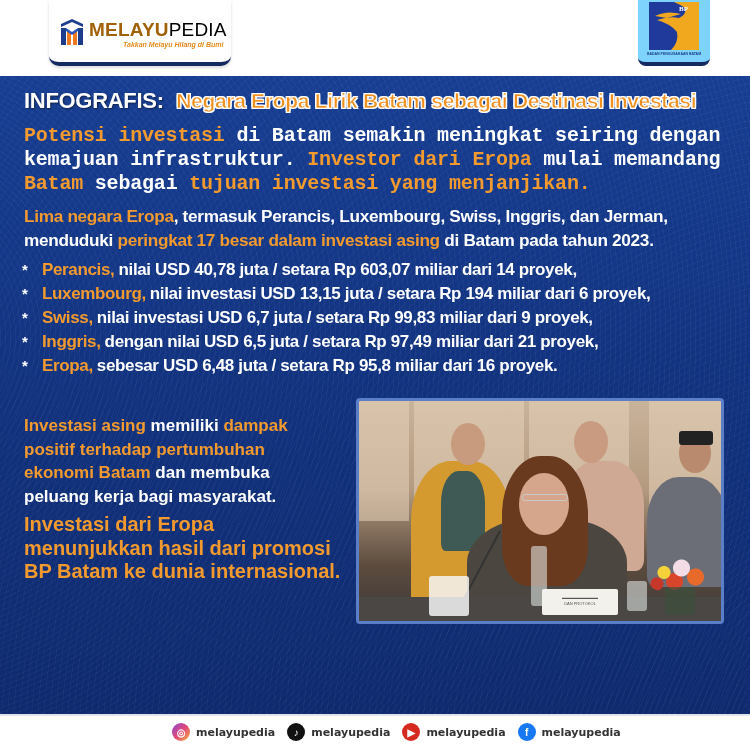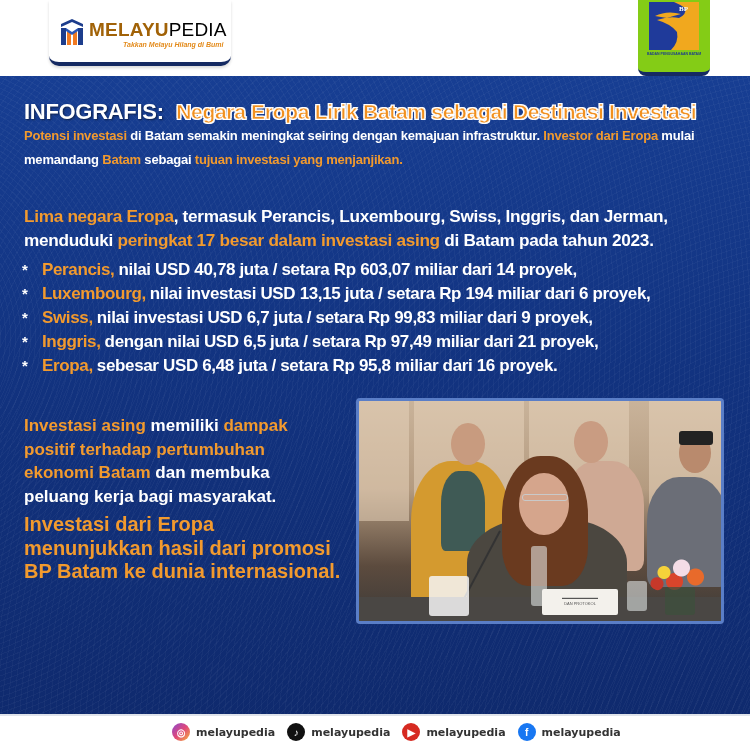--- a/index.html
+++ b/index.html
@@ -14,52 +14,52 @@
     border-bottom: 4px solid #152a62;
     box-shadow: 0 2px 3px rgba(0,0,0,0.15);
   }
   .logo-mark { position: absolute; left: 10px; top: 18px; width: 26px; height: 28px; }
   .logo-text { position: absolute; left: 40px; top: 19px; font-size: 19px; font-weight: bold; letter-spacing: 0.2px; }
   .logo-text .a { color: #a16207; }
   .logo-text .b { color: #000000; font-weight: normal; }
   .logo-tag { position: absolute; left: 74px; top: 41px; font-size: 7px; font-style: italic; color: #e38b1c; font-weight: bold; }
 
   .bp-card {
-    position: absolute; left: 638px; top: 0; width: 72px; height: 76px;
-    background: #84cc16; border-radius: 0 0 8px 8px; border-bottom: 4px solid #152a62;
+    position: absolute; left: 638px; top: 0; width: 72px; height: 66px;
+    background: #7dd3fc; border-radius: 0 0 8px 8px; border-bottom: 4px solid #152a62;
   }
   .bp-logo { position: absolute; left: 11px; top: 2px; width: 50px; height: 48px; }
   .bp-sub { position: absolute; left: 6px; top: 52px; width: 60px; font-size: 3.5px; color: #1d3d8c; text-align: center; font-weight: bold; }
 
   
   .main {
     position: absolute; left: 0; top: 76px; width: 750px; height: 638px;
     background:
       repeating-radial-gradient(circle at -120px 260px, rgba(255,255,255,0.035) 0 1px, transparent 1px 5px),
       linear-gradient(180deg, #173e93 0%, #123380 45%, #0f2a6e 100%);
     overflow: hidden;
   }
   .main::after {
     content: ""; position: absolute; inset: 0;
     background: repeating-radial-gradient(circle at 900px 700px, rgba(255,255,255,0.03) 0 1px, transparent 1px 6px);
     pointer-events: none;
   }
 
-  .title-row { position: absolute; left: 24px; top: 12px; height: 30px; white-space: nowrap; z-index: 2; margin-top: 11px; }
+  .title-row { position: absolute; left: 24px; top: 12px; height: 30px; white-space: nowrap; z-index: 2; }
   .title-prefix { font-size: 22px; font-weight: bold; color: #ffffff; text-shadow: 1px 1px 2px rgba(0,0,0,0.5); letter-spacing: -0.3px; }
   .title-main {
     font-size: 21px; font-weight: bold; color: #f1901f; margin-left: 8px; letter-spacing: -0.3px;
     -webkit-text-stroke: 0.6px #ffffff;
     text-shadow: 0 0 1px #fff, 1px 1px 0 #fff, -1px -1px 0 #fff, 1px -1px 0 #fff, -1px 1px 0 #fff;
   }
 
   .para { position: absolute; font-family: "Liberation Sans", sans-serif; font-weight: bold; color: #ffffff; z-index: 2; }
   .hl { color: #f29a2e; }
 
-  .p1 { left: 24px; top: 48px; width: 710px; font-size: 13px; line-height: 24px; letter-spacing: -0.2px; }
+  .p1 { left: 24px; top: 48px; width: 710px; font-size: 20px; line-height: 24px; letter-spacing: -0.2px; font-family: Liberation Mono, monospace; }
   .p2 { left: 24px; top: 128px; width: 720px; font-size: 17.2px; line-height: 24px; letter-spacing: -0.3px; }
 
   .bullets { position: absolute; left: 22px; top: 184px; width: 720px; list-style: none; z-index: 2; }
   .bullets li { display: flex; align-items: baseline; height: 24px; font-size: 17px; font-weight: bold; color: #fff; letter-spacing: -0.35px; white-space: nowrap; }
   .bullets .star { width: 20px; color: #ffffff; font-size: 15px; flex: none; }
   .bullets .country { color: #f29a2e; margin-right: 4px; }
 
   .p3 { left: 24px; top: 314px; width: 300px; font-size: 17px; line-height: 23.5px; margin-top: 24px; }
   .p4 { left: 24px; top: 437px; width: 320px; font-size: 20px; line-height: 23.5px; }
   .p5 { left: 24px; top: 530px; width: 700px; font-size: 17px; line-height: 24px; letter-spacing: -0.3px; }

